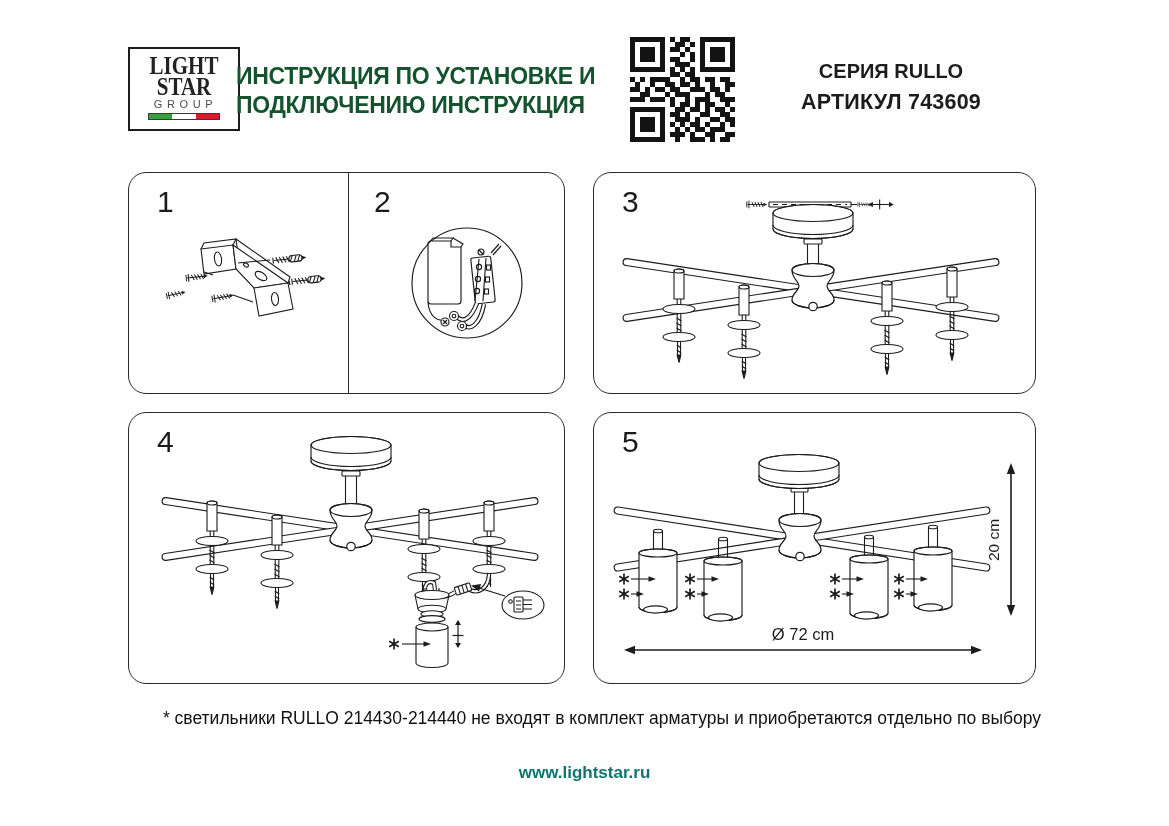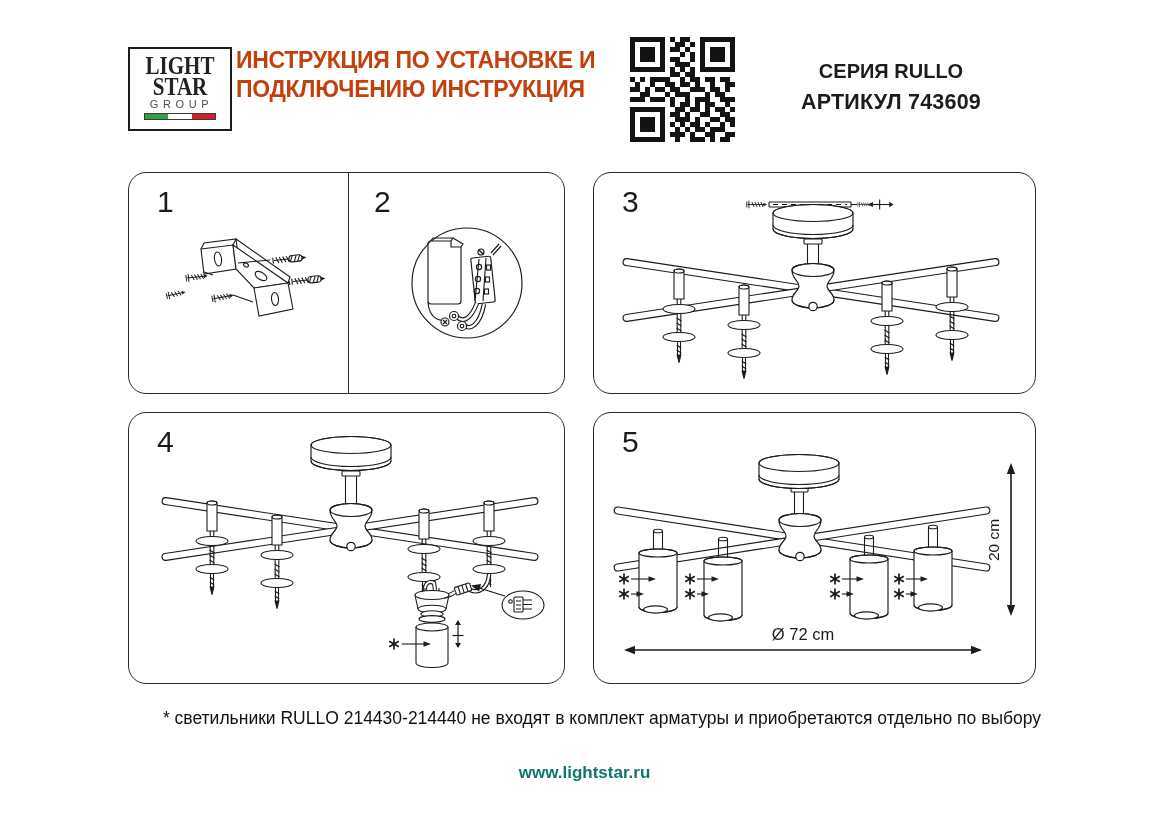--- a/index.html
+++ b/index.html
@@ -1,31 +1,31 @@
 <!DOCTYPE html>
 <html><head>
 <meta charset="utf-8">
 <style>
   html,body{margin:0;padding:0;background:#fff;}
   .page{position:relative;width:1169px;height:826px;background:#fff;overflow:hidden;
         font-family:"Liberation Sans",sans-serif;color:#1c1c1c;}
 
   
-  .logo-box{position:absolute;left:128px;top:47px;width:104px;height:84px;
+  .logo-box{position:absolute;left:128px;top:47px;width:112px;height:84px;
             border:2px solid #1c1c1c;box-sizing:border-box;text-align:center;background:#fff;}
   .logo-light,.logo-star{font-family:"Liberation Serif",serif;font-weight:700;font-size:25px;
             line-height:21px;letter-spacing:0;transform:scaleX(.84);color:#222;}
   .logo-light{margin-top:6px;}
   .logo-group{font-size:11px;letter-spacing:4.6px;text-indent:3px;color:#4d4d4d;margin-top:1px;}
   .logo-flag{width:72px;height:7px;margin:3px auto 0;display:flex;border:1px solid #3a3a3a;box-sizing:border-box;}
   .logo-flag span{flex:1;}
   .fg{background:#33a23d;} .fw{background:#fff;} .fr{background:#d01f2a;}
 
-  .title{position:absolute;left:236px;top:46px;font-weight:700;font-size:23px;line-height:29px;
-         letter-spacing:-.3px;color:#c2410c;}
+  .title{position:absolute;left:236px;top:62px;font-weight:700;font-size:23px;line-height:29px;
+         letter-spacing:-.3px;color:#14532d;}
   .title span{display:block;}
 
   .qr{position:absolute;left:630px;top:37px;width:105px;height:105px;}
 
   .product{position:absolute;left:790px;top:60px;width:202px;text-align:center;}
   .series{font-weight:700;font-size:20px;}
   .article{font-weight:700;font-size:21.5px;margin-top:7px;letter-spacing:.2px;}
 
   
   .panel{position:absolute;border:1.6px solid #2a2a2a;border-radius:18px;box-sizing:border-box;background:#fff;}

